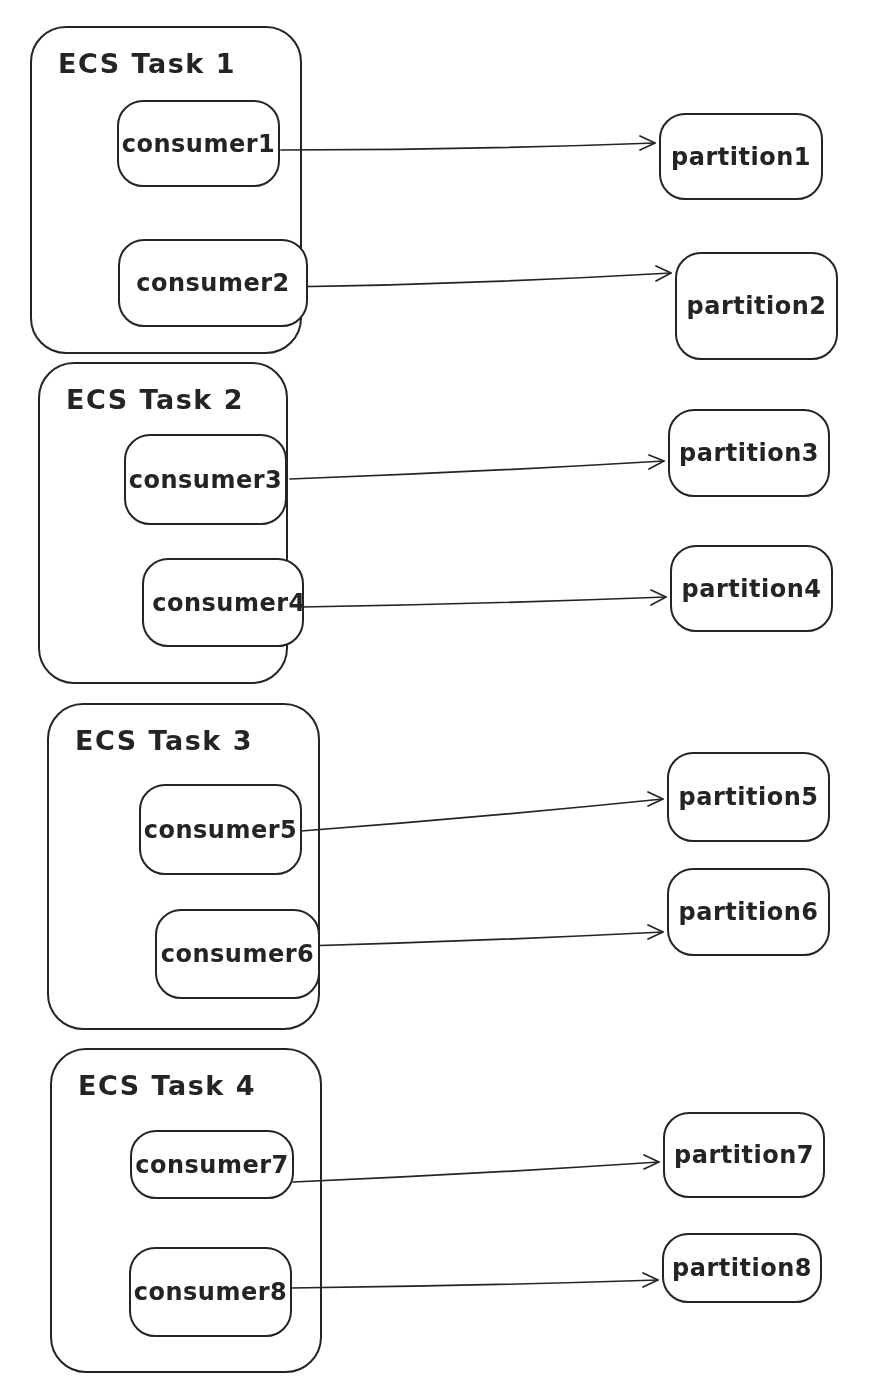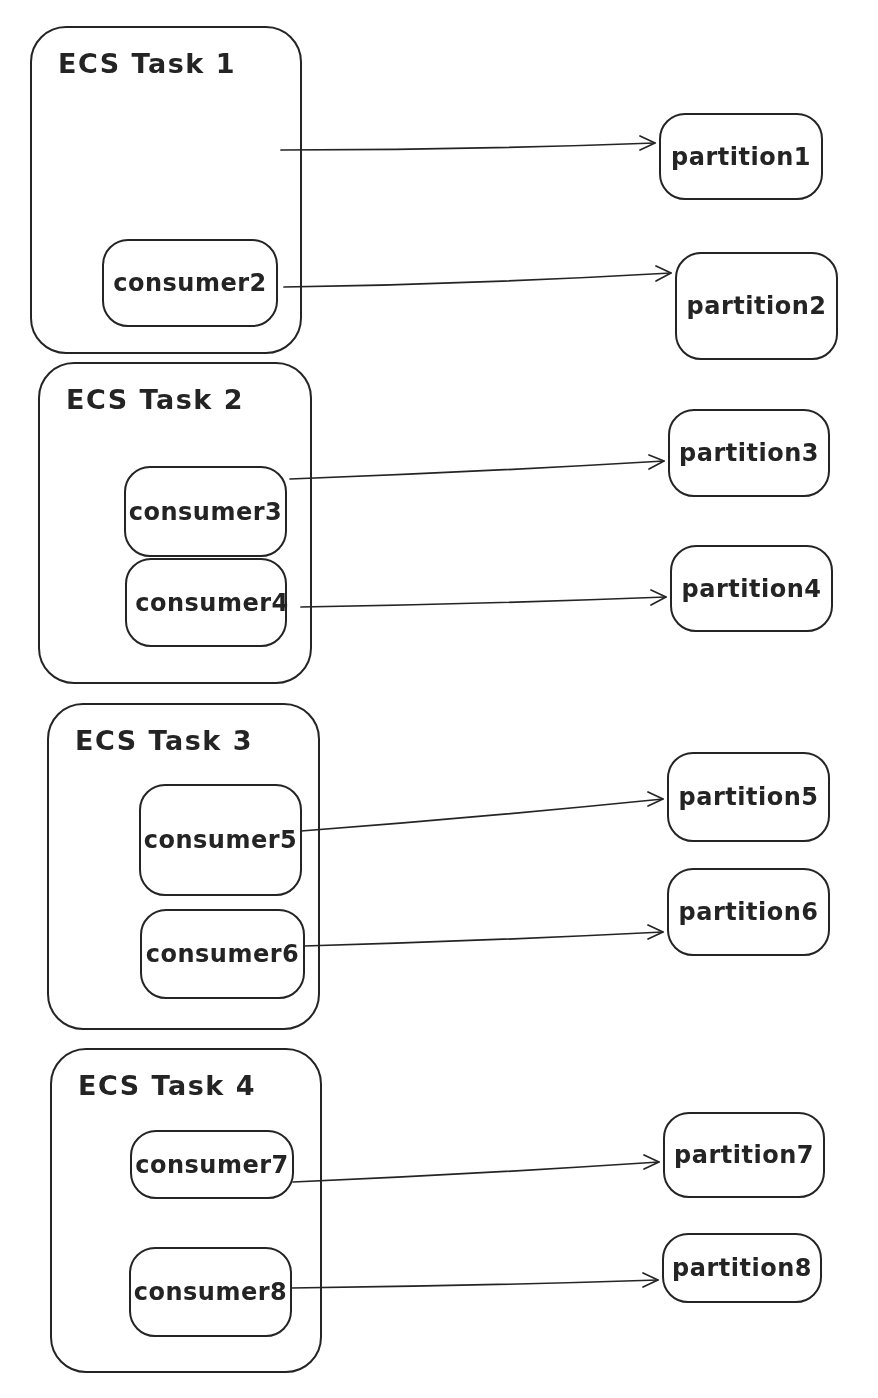--- a/index.html
+++ b/index.html
@@ -98,41 +98,44 @@
       <polyline points="644,1155 659,1162 644,1169"></polyline>
     </g>
     <g>
       <path d="M291,1288 Q476,1286 658,1280"></path>
       <polyline points="643,1273 658,1280 643,1287"></polyline>
     </g>
   </svg>
 
   <div class="task-box" style="left:30px; top:26px; width:272px; height:328px;">
     <div class="task-label">ECS Task 1</div>
-    <div class="node" style="left:70px; top:211px; width:176px; height:88px;">
+    <div class="node" style="left:85px; top:72px; width:163px; height:87px;">
+      <span>consumer1</span>
+    </div>
+    <div class="node" style="left:86px; top:211px; width:190px; height:88px;">
       <span>consumer2</span>
     </div>
   </div>
 
-  <div class="task-box" style="left:38px; top:362px; width:274px; height:322px;">
+  <div class="task-box" style="left:38px; top:362px; width:250px; height:322px;">
     <div class="task-label">ECS Task 2</div>
-    <div class="node" style="left:84px; top:70px; width:163px; height:91px;margin-top:32px;">
+    <div class="node" style="left:84px; top:70px; width:163px; height:91px;">
       <span>consumer3</span>
     </div>
-    <div class="node" style="left:85px; top:194px; width:162px; height:89px;padding-left:12px;">
+    <div class="node" style="left:102px; top:194px; width:162px; height:89px;padding-left:12px;">
       <span>consumer4</span>
     </div>
   </div>
 
   <div class="task-box" style="left:47px; top:703px; width:273px; height:327px;">
     <div class="task-label">ECS Task 3</div>
-    <div class="node" style="left:90px; top:79px; width:163px; height:112px;">
+    <div class="node" style="left:90px; top:79px; width:163px; height:91px;">
       <span>consumer5</span>
     </div>
-    <div class="node" style="left:91px; top:204px; width:165px; height:90px;">
+    <div class="node" style="left:106px; top:204px; width:165px; height:90px;">
       <span>consumer6</span>
     </div>
   </div>
 
   <div class="task-box" style="left:50px; top:1048px; width:272px; height:325px;">
     <div class="task-label">ECS Task 4</div>
     <div class="node" style="left:78px; top:80px; width:164px; height:69px;">
       <span>consumer7</span>
     </div>
     <div class="node" style="left:77px; top:197px; width:163px; height:90px;">

